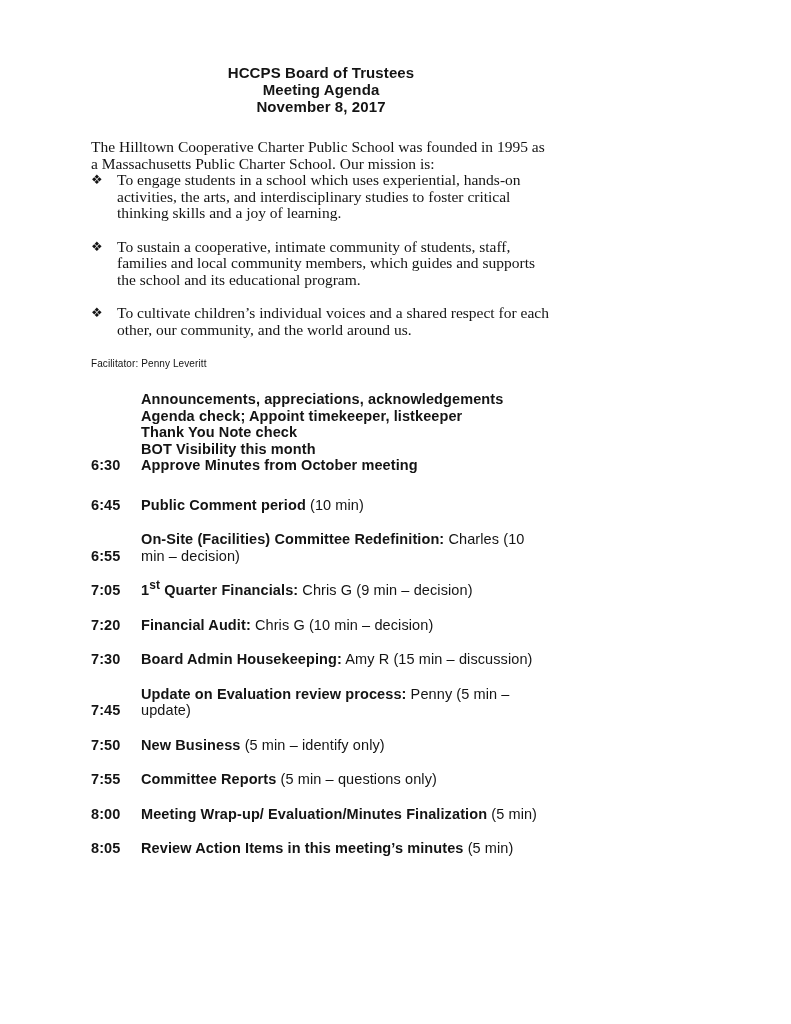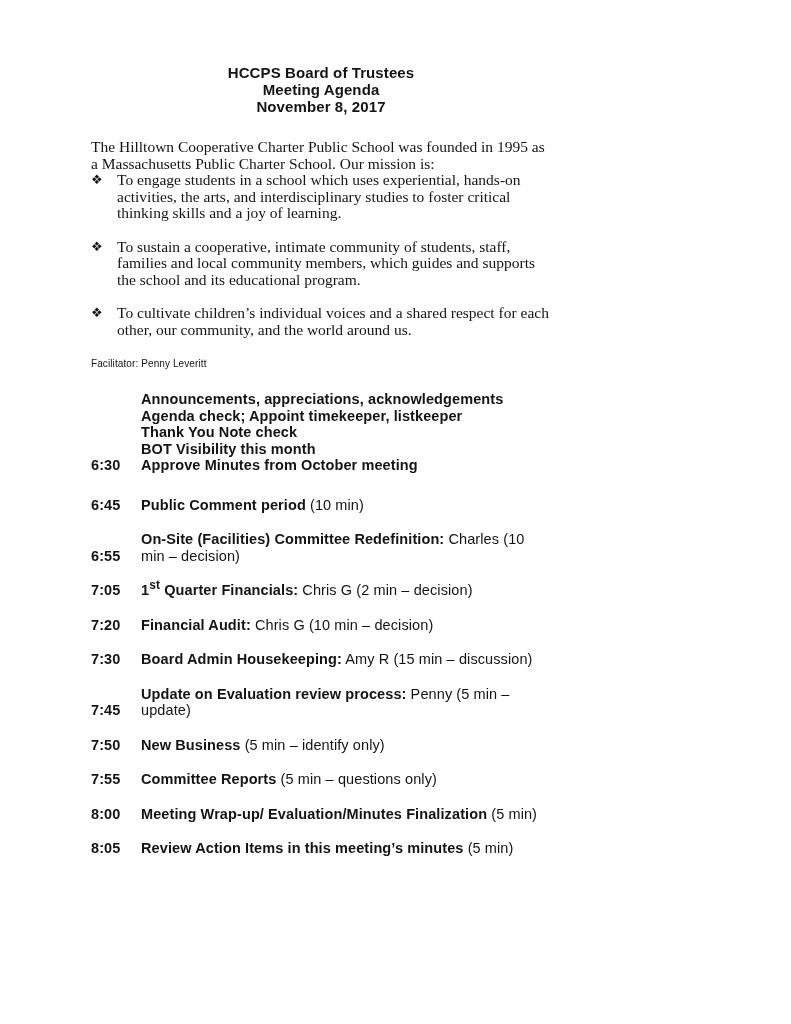--- a/index.html
+++ b/index.html
@@ -116,21 +116,21 @@
       </div>
       <div class="agenda-item">
         <span class="agenda-time">6:55</span>
         <div class="agenda-content">
           <div class="agenda-title"><span class="b">On-Site (Facilities) Committee Redefinition:</span><span> Charles (10 min – decision)</span></div>
         </div>
       </div>
       <div class="agenda-item">
         <span class="agenda-time">7:05</span>
         <div class="agenda-content">
-          <div class="agenda-title"><span class="b">1</span><sup class="b">st</sup><span class="b"> Quarter Financials:</span><span> Chris G (2 min – decision)</span></div>
+          <div class="agenda-title"><span class="b">1</span><sup class="b">st</sup><span class="b"> Quarter Financials:</span><span> Chris G (9 min – decision)</span></div>
         </div>
       </div>
       <div class="agenda-item">
         <span class="agenda-time">7:20</span>
         <div class="agenda-content">
           <div class="agenda-title"><span class="b">Financial Audit:</span><span> Chris G (10 min – decision)</span></div>
         </div>
       </div>
       <div class="agenda-item">
         <span class="agenda-time">7:30</span>

